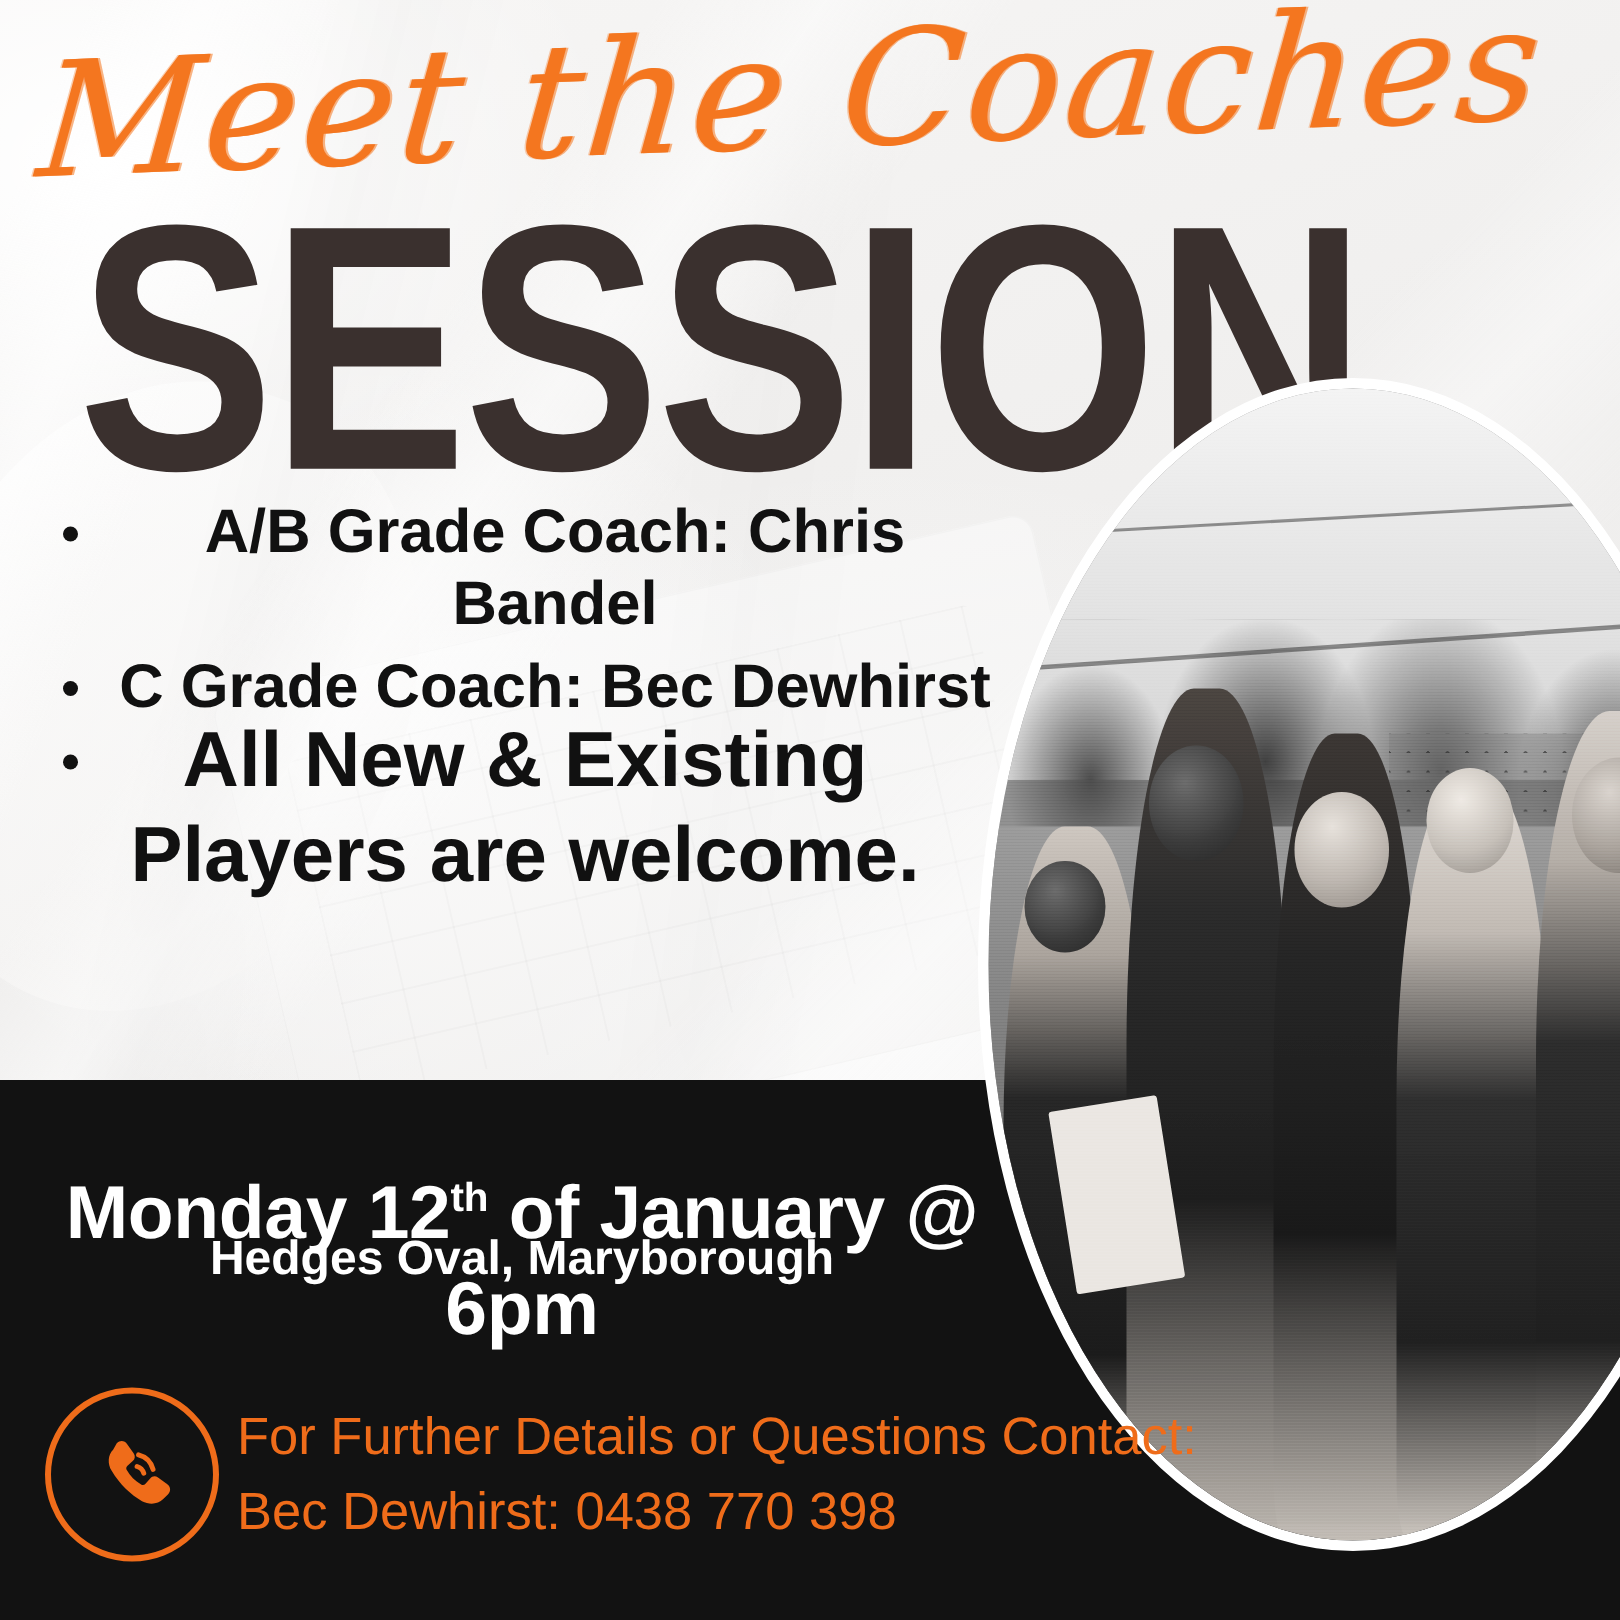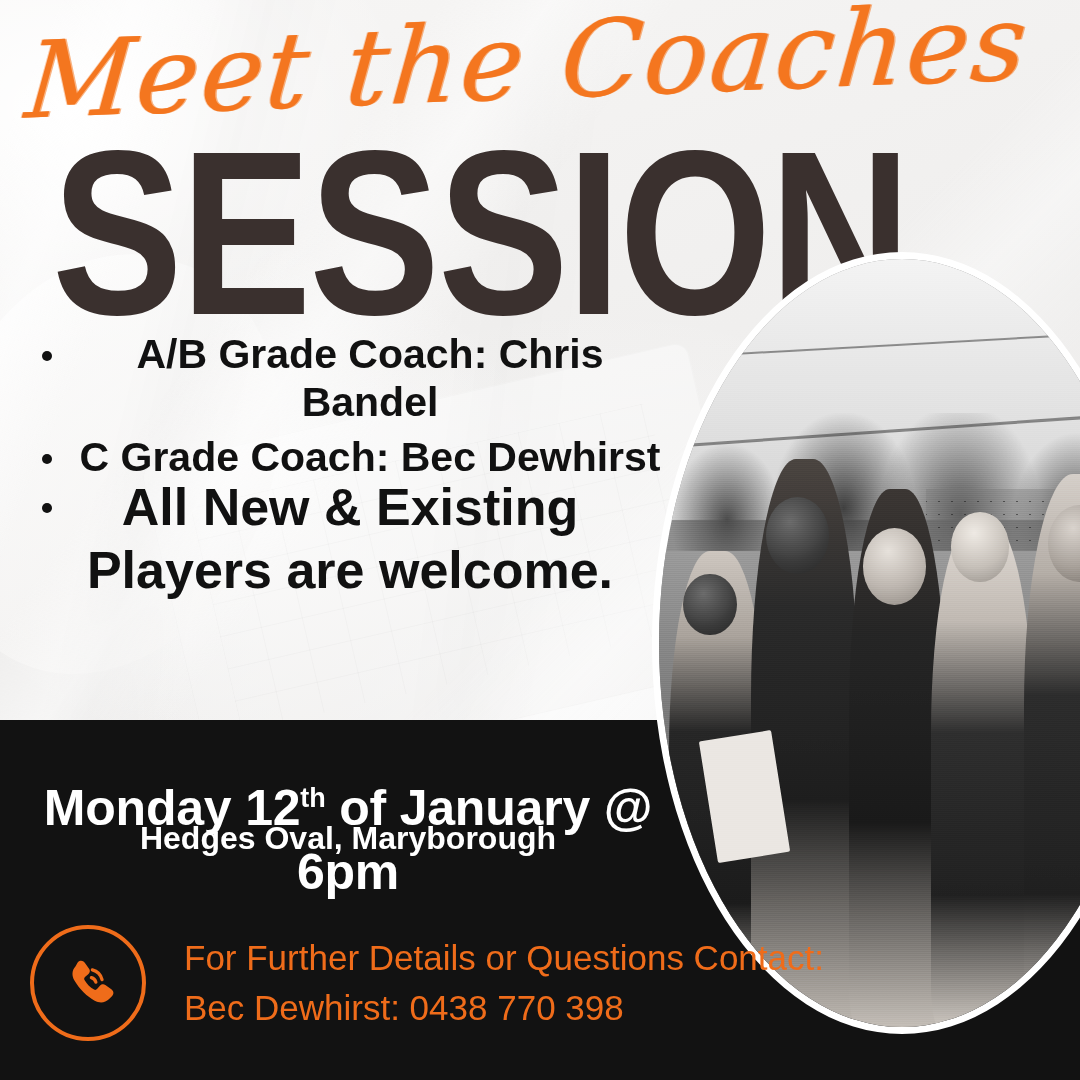--- a/index.html
+++ b/index.html
@@ -293,21 +293,21 @@
     z-index: 6;
   }
 
   
   .contact {
     position: absolute;
     left: 30px;
     top: 925px;
     display: flex;
     align-items: center;
-    gap: 38px;
+    gap: 12px;
     z-index: 6;
   }
   .phone-circle {
     width: 108px;
     height: 108px;
     border: 4px solid #ef6c1a;
     border-radius: 50%;
     display: flex;
     align-items: center;
     justify-content: center;

